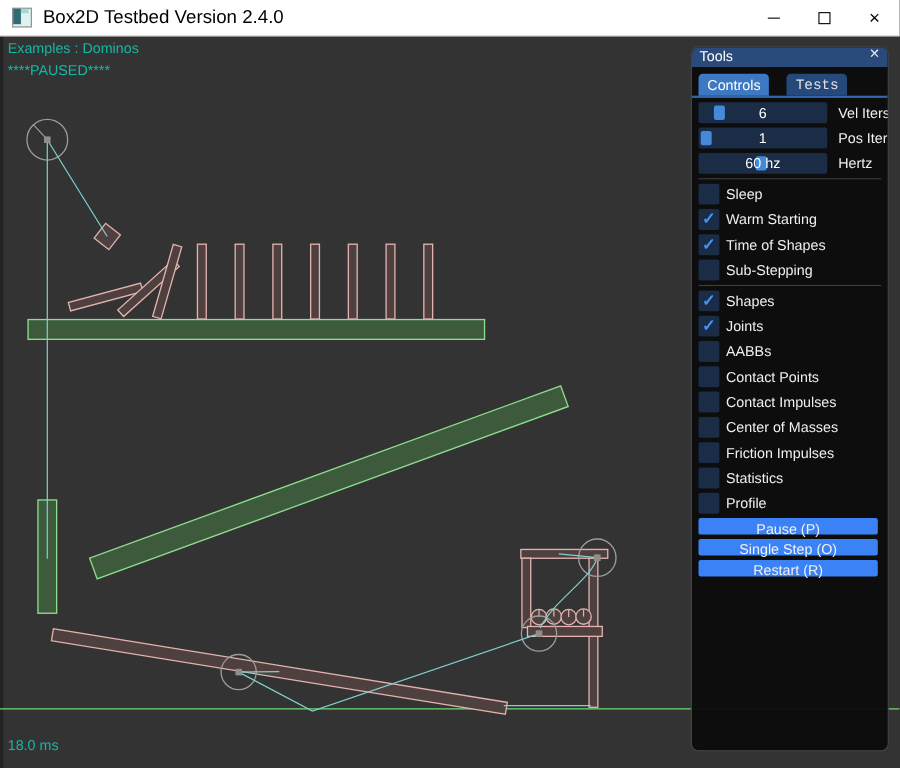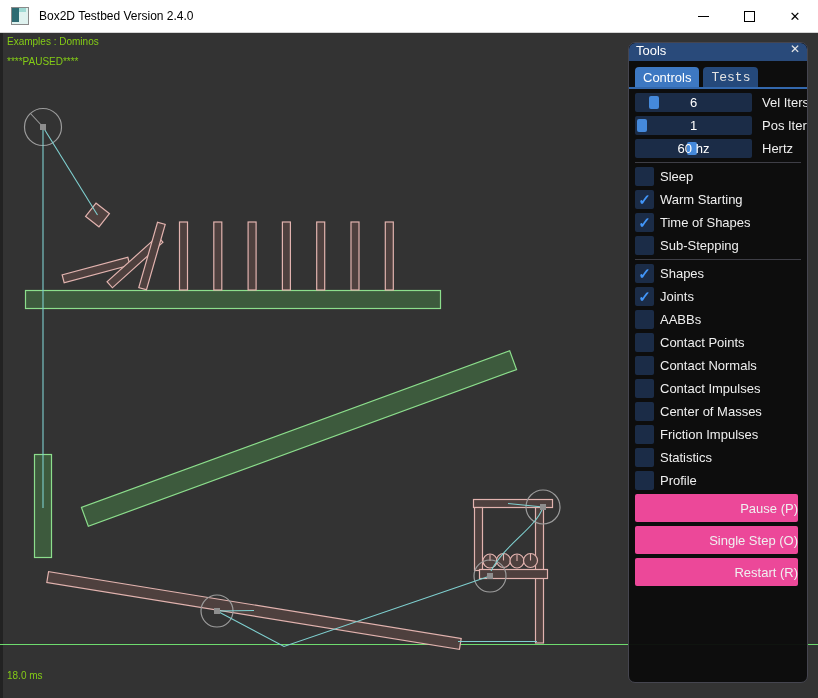--- a/index.html
+++ b/index.html
@@ -5,65 +5,65 @@
   html,body{margin:0;padding:0;background:#333333;}
   body{width:818px;height:698px;position:relative;overflow:hidden;
        font-family:"Liberation Sans",sans-serif;-webkit-font-smoothing:antialiased;}
 
   
   .titlebar{position:absolute;left:0;top:0;width:818px;height:32px;background:#ffffff;
             border-bottom:1px solid #d4d4d4;display:flex;align-items:center;z-index:30;}
   .app-icon{width:16px;height:16px;margin-left:11px;border:1px solid #8a8a8a;position:relative;background:#dff2ef;}
   .app-icon .ic-l{position:absolute;left:0;top:0;width:7px;height:14px;background:#2e6b72;}
   .app-icon .ic-t{position:absolute;left:7px;top:0;width:7px;height:4px;background:#9fd9d3;}
-  .title-text{margin-left:10px;font-size:12px;color:#000000;}
+  .title-text{margin-left:10px;font-size:17px;color:#000000;}
   .winbtns{margin-left:auto;display:flex;height:32px;}
   .winbtn{width:46px;height:32px;display:flex;align-items:center;justify-content:center;
           color:#000;font-size:13px;cursor:default;}
   .glyph-min{width:11px;height:1px;background:#000;display:block;}
   .glyph-max{width:9px;height:9px;border:1px solid #000;display:block;}
 
   
   .canvas-bg{position:absolute;left:0;top:32px;width:818px;height:666px;background:#333333;z-index:1;}
   .canvas-edge{position:absolute;left:0;top:32px;width:3px;height:666px;background:#222222;z-index:2;}
   svg#scene{position:absolute;left:0;top:0;width:818px;height:698px;z-index:3;}
-  .overlay-text{position:absolute;font-size:10px;color:#84cc16;z-index:4;white-space:pre;}
+  .overlay-text{position:absolute;font-size:13px;color:#14b8a6;z-index:4;white-space:pre;}
   #txt-example{left:7px;top:36px;}
   #txt-paused{left:7px;top:56px;}
   #txt-ms{left:7px;top:670px;}
 
   
   .panel{position:absolute;left:628px;top:42px;width:180px;height:641px;z-index:20;
          background:rgba(11,11,11,0.96);border:1px solid #45454f;border-radius:7px;
          box-sizing:border-box;color:#efefef;font-size:13px;overflow:hidden;}
   .ptitle{height:18px;background:#294a7a;border-radius:6px 6px 0 0;display:flex;align-items:flex-start;
           padding:0 7px;font-size:13px;color:#ffffff;}
   .pclose{margin-left:auto;font-size:12px;color:#e8e8e8;line-height:1;cursor:default;}
   .pbody{padding:0 6px;}
-  .tabs{margin-top:6px;display:flex;gap:4px;}
+  .tabs{margin-top:6px;display:flex;gap:16px;}
   .tab{height:20px;display:flex;align-items:center;padding:0 8px;border-radius:4px 4px 0 0;font-size:13px;}
   .tab.active{background:#3d78c2;color:#fff;}
   .tab.inactive{background:#25497b;color:#e2e2e2;font-family:Liberation Mono, monospace;}
   .tab-underline{height:2px;background:#3368ad;margin:0 -6px;}
   #sliders{margin-top:4px;}
   .srow{display:flex;align-items:center;margin-bottom:4px;}
   .sframe{position:relative;width:117px;height:19px;background:#1b2c47;border-radius:2px;flex:none;}
   .sgrab{position:absolute;top:3px;width:10px;height:13px;background:#4589db;border-radius:2px;}
   .sval{position:absolute;left:0;top:0;width:117px;height:19px;display:flex;align-items:center;
         justify-content:center;font-size:13px;color:#ffffff;}
   .slabel{margin-left:10px;font-size:13px;color:#efefef;white-space:nowrap;}
   .sep{height:1px;background:#3e3e46;margin:4px 0;}
   .crow{display:flex;align-items:center;margin-bottom:4px;}
   .cbox{width:19px;height:19px;background:#1b2c47;border-radius:2px;flex:none;display:flex;
         align-items:center;justify-content:center;}
   .cmark{color:#4296f9;font-size:15px;font-weight:bold;line-height:1;}
   .clabel{margin-left:6px;font-size:13px;color:#efefef;white-space:nowrap;}
-  .ibtn{display:block;width:163px;height:28px;margin-bottom:4px;background:#ec4899;border:none;
+  .ibtn{display:block;width:163px;height:15px;margin-bottom:4px;background:#3b82f6;border:none;
         border-radius:2px;color:#f0f0f0;font-size:13px;font-family:"Liberation Sans",sans-serif;
-        padding:0;line-height:19px;text-align:right;}
+        padding:0;line-height:19px;text-align:center;}
 </style>
 </head>
 <body>
 
 <div class="titlebar">
   <div class="app-icon">
     <span class="ic-l"></span>
       <span class="ic-t"></span>
   </div>
   <div class="title-text">Box2D Testbed Version 2.4.0</div>
@@ -231,24 +231,20 @@
         <div class="crow">
           <div class="cbox"></div>
           <span class="clabel">AABBs</span>
         </div>
         <div class="crow">
           <div class="cbox"></div>
           <span class="clabel">Contact Points</span>
         </div>
         <div class="crow">
           <div class="cbox"></div>
-          <span class="clabel">Contact Normals</span>
-        </div>
-        <div class="crow">
-          <div class="cbox"></div>
           <span class="clabel">Contact Impulses</span>
         </div>
         <div class="crow">
           <div class="cbox"></div>
           <span class="clabel">Center of Masses</span>
         </div>
         <div class="crow">
           <div class="cbox"></div>
           <span class="clabel">Friction Impulses</span>
         </div>

